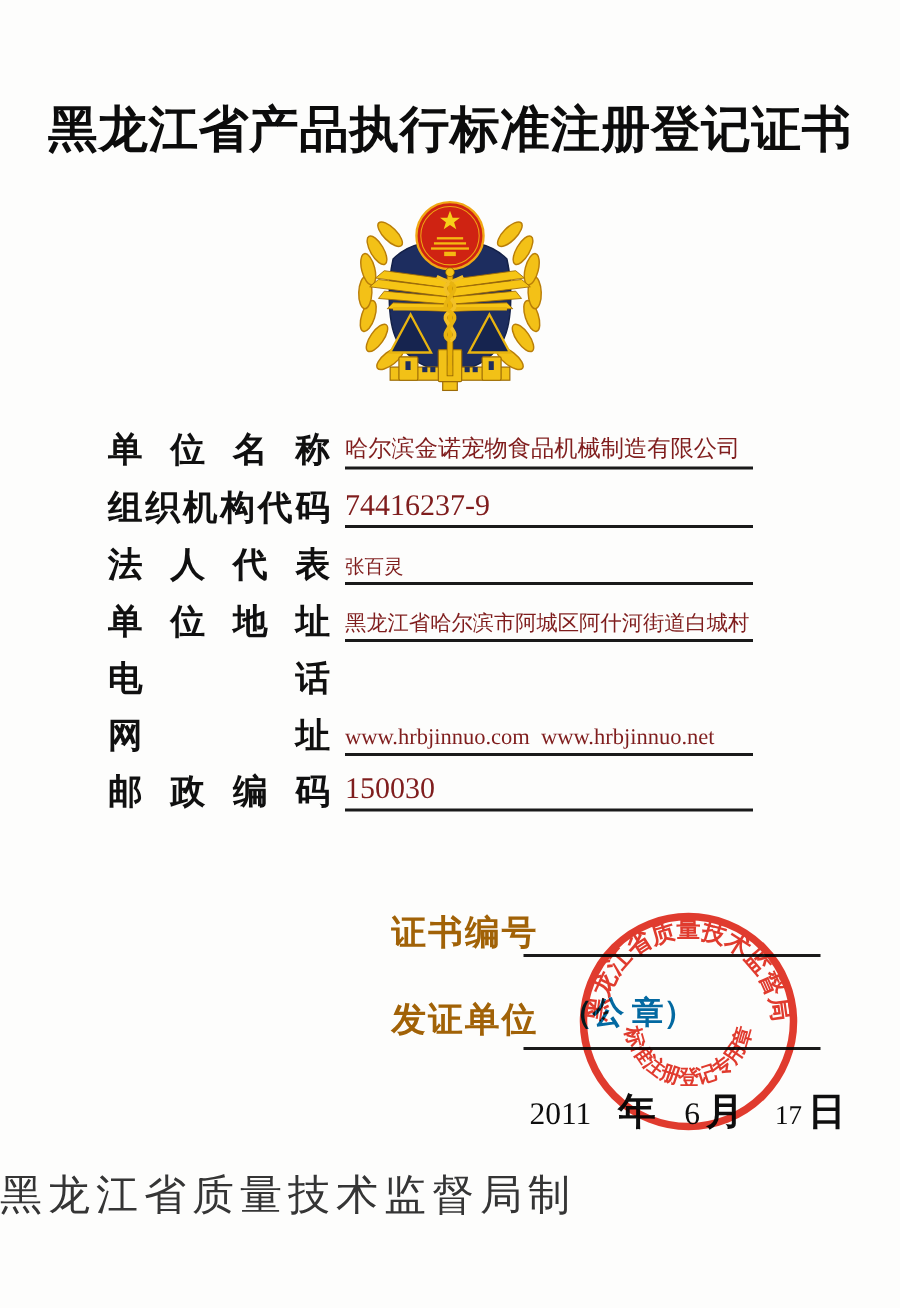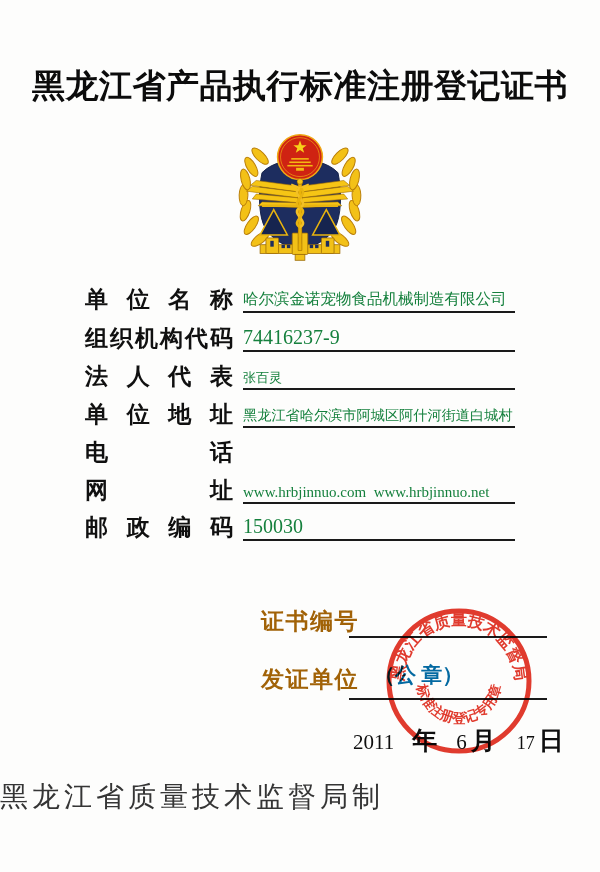--- a/index.html
+++ b/index.html
@@ -11,32 +11,32 @@
   .page{
     position:relative;width:600px;height:872px;
     background:#fdfdfc;overflow:hidden;color:#111;
   }
   .title{
     position:absolute;top:64px;left:0;width:600px;
     text-align:center;font-size:33px;font-weight:700;
     letter-spacing:0.5px;color:#0c0c0c;white-space:nowrap;
   }
   .emblem{position:absolute;left:227px;top:131px;width:146px;height:134px;}
-  .row{position:absolute;left:17px;width:548px;height:30px;}
+  .row{position:absolute;left:4px;width:548px;height:30px;}
   .row .lbl{
     position:absolute;left:68px;top:3px;width:148px;
     font-size:23px;font-weight:700;color:#101010;
     text-align:justify;text-align-last:justify;line-height:1.05;
   }
   .row .val{
     position:absolute;left:226px;top:0;width:272px;height:28px;
     border-bottom:2px solid #1a1a1a;
     display:flex;align-items:flex-end;
     padding-bottom:1px;box-sizing:border-box;
-    white-space:pre;color:#15803d;
+    white-space:pre;color:#7f1d1d;
   }
   .r0{top:285px}.r1{top:324px}.r2{top:362px}.r3{top:400px}
   .r4{top:438px}.r5{top:476px}.r6{top:513px}
   .r0 .val{font-size:15.5px}
   .r1 .val{font-size:20px}
   .r2 .val{font-size:13px}
   .r3 .val{font-size:14.2px}
   .r4 .val{font-size:20px}
   .r5 .val{font-size:15px}
   .r6 .val{font-size:20px}

